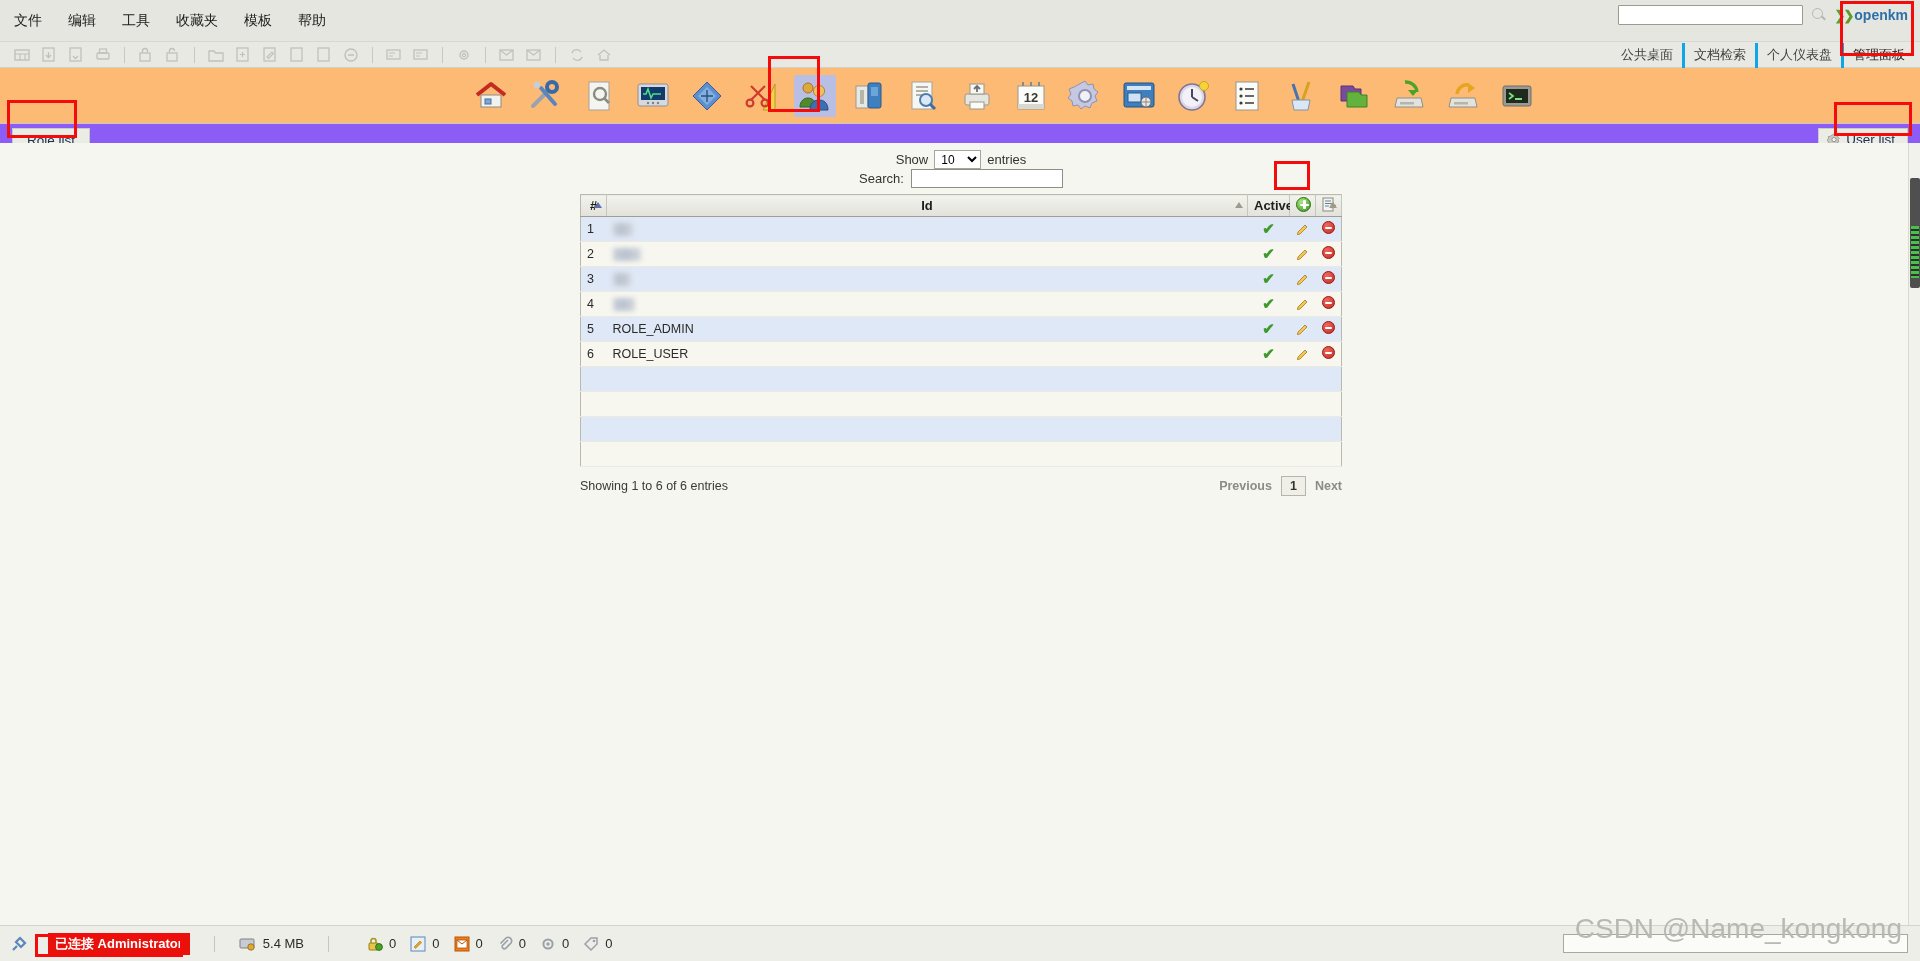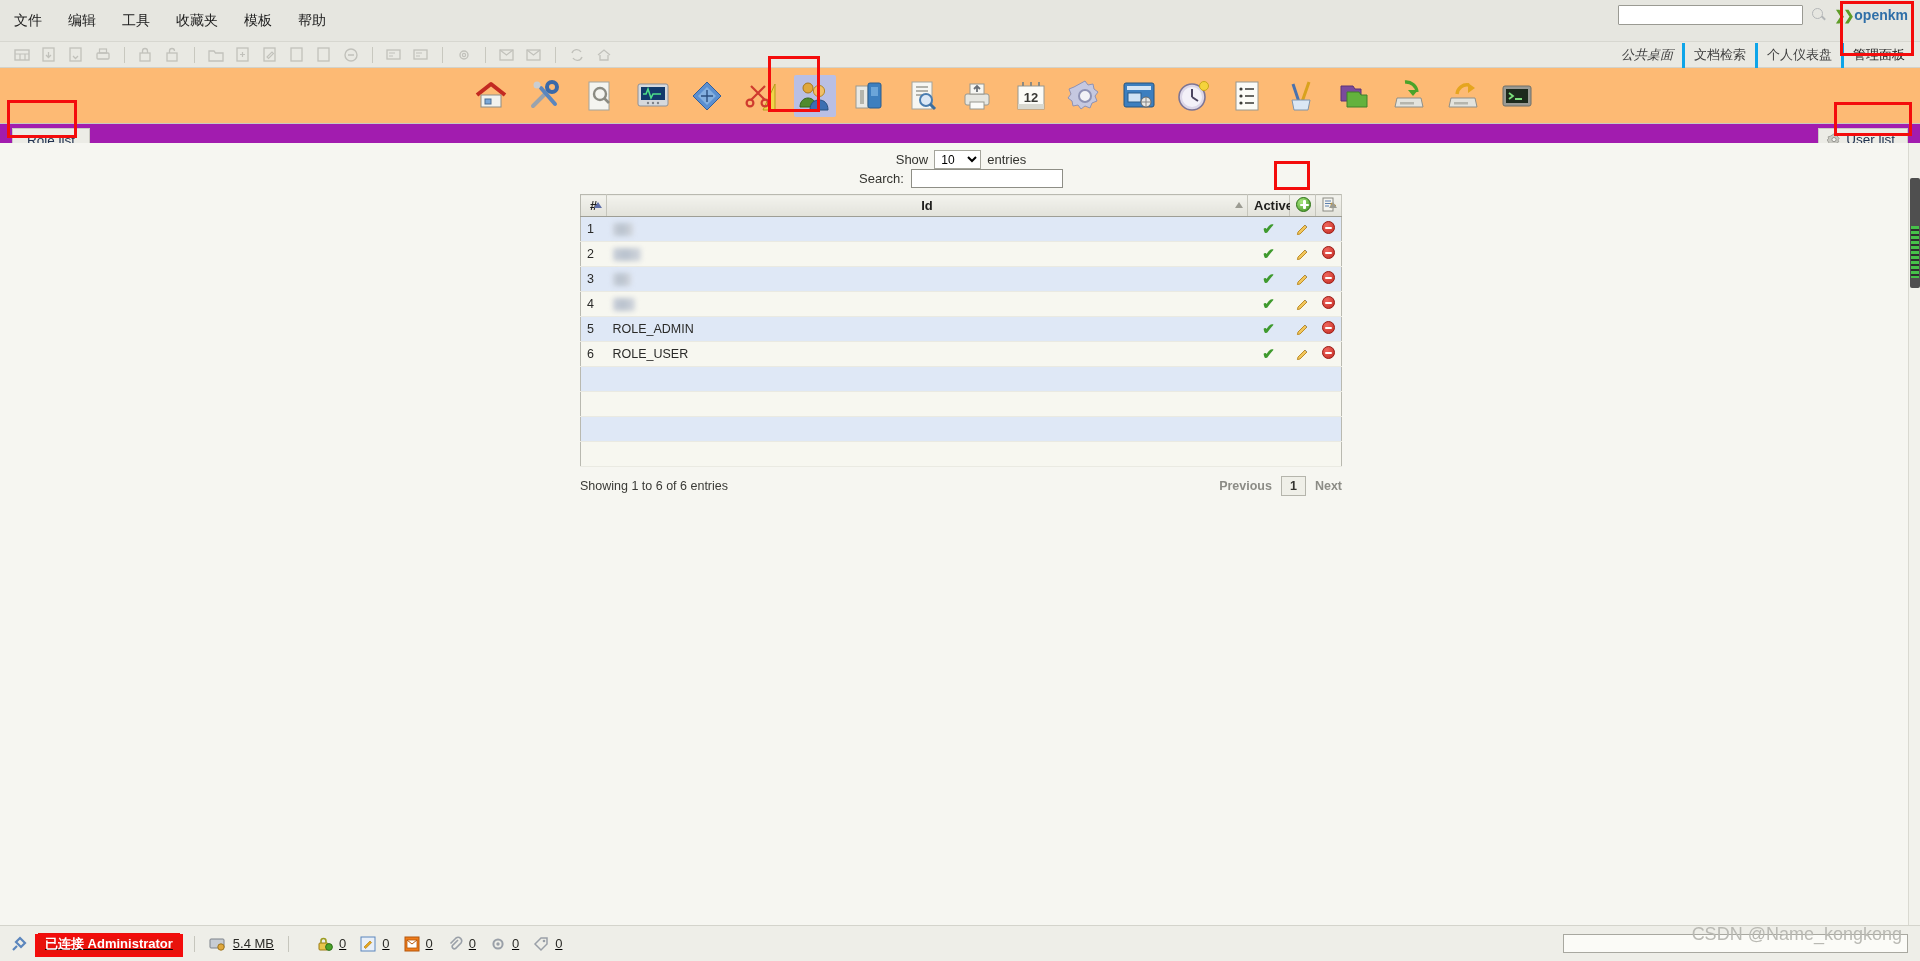--- a/index.html
+++ b/index.html
@@ -82,21 +82,21 @@
     position: absolute; right: 6px; bottom: -1px;
     display: flex; align-items: flex-end; gap: 0;
   }
   .toptab {
     font-size: 13px; color: #3f3f3f;
     padding: 3px 9px 4px 9px;
     border-left: 3px solid #0ea5e9;
     white-space: nowrap;
     background: transparent;
   }
-  .toptab:first-child { border-left: none; font-style: italic; }
+  .toptab:first-child { border-left: none; }
   .toptab.sel { color: #1a1a1a; font-weight: normal; margin-top: 17px; }
 
   
   .toolbar-big {
     height: 56px;
     background: #fdba74;
     border-bottom: 1px solid #c9c9c0;
     display: flex;
     align-items: center;
     padding-left: 470px;
@@ -107,21 +107,21 @@
     width: 42px; height: 42px;
     display: flex; align-items: center; justify-content: center;
     position: relative;
     border-radius: 2px;
   }
   .bigicon.sel { background: #b9bfe4; }
 
   
   .subbar {
     height: 30px;
-    background: #a21caf;
+    background: #8b5cf6;
     border-bottom: 1px solid #cfcfc7;
     position: relative;
     text-align: right;
   }
   .subtab-left {
     position: absolute; left: 12px; top: 4px;
     font-size: 13.5px; color: #21324f;
     background: #ecece6;
     border: 1px solid #cbcbc3;
     border-bottom: none;
@@ -261,40 +261,39 @@
   
   .statusbar {
     position: absolute;
     left: 0; right: 0; bottom: 0;
     height: 36px;
     background: #eeeee8;
     border-top: 1px solid #d4d4cc;
     display: flex;
     align-items: center;
     padding-left: 10px;
-    gap: 10px;
-    text-decoration: underline;
+    gap: 20px;
   }
   .conn-badge {
     background: #e8120c; color: #fff;
     font-size: 13px; font-weight: bold;
     padding: 2px 7px;
     white-space: nowrap;
   }
   .ssep { width: 1px; height: 16px; background: #c6c6bd; margin: 0 4px; }
   .stat-item { display: flex; align-items: center; gap: 6px; font-size: 13px; color: #2c2c28; }
   .counters { display: flex; align-items: center; gap: 14px; margin-left: 14px; }
   .bottom-input {
     position: absolute; right: 12px; bottom: 8px;
     width: 345px; height: 19px;
     border: 1px solid #a8a8a0; background: #fbfbf7;
   }
   .watermark {
     position: absolute; right: 18px; bottom: 16px;
-    font-size: 18px; color: #b9b9b3;
+    font-size: 28px; color: #b9b9b3;
     white-space: nowrap;
     pointer-events: none;
   }
 
   
   .redbox {
     position: absolute;
     border: 3px solid #f40c0c;
     pointer-events: none;
     z-index: 40;

